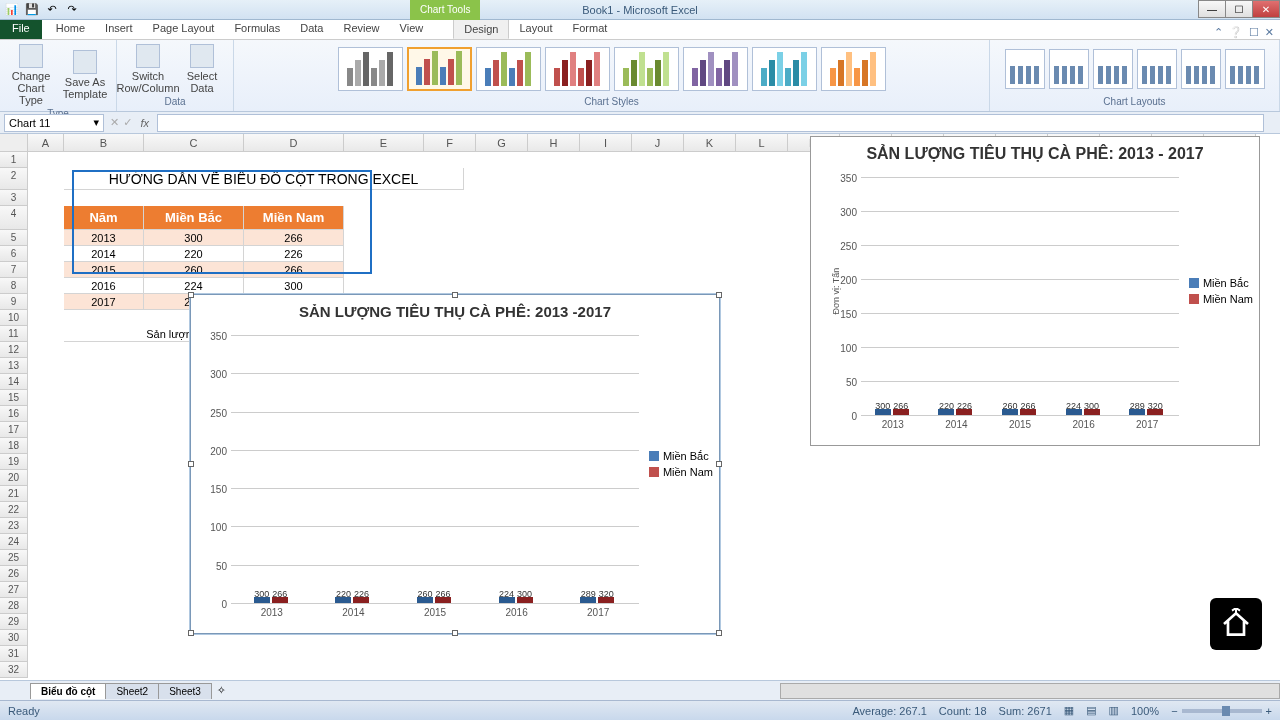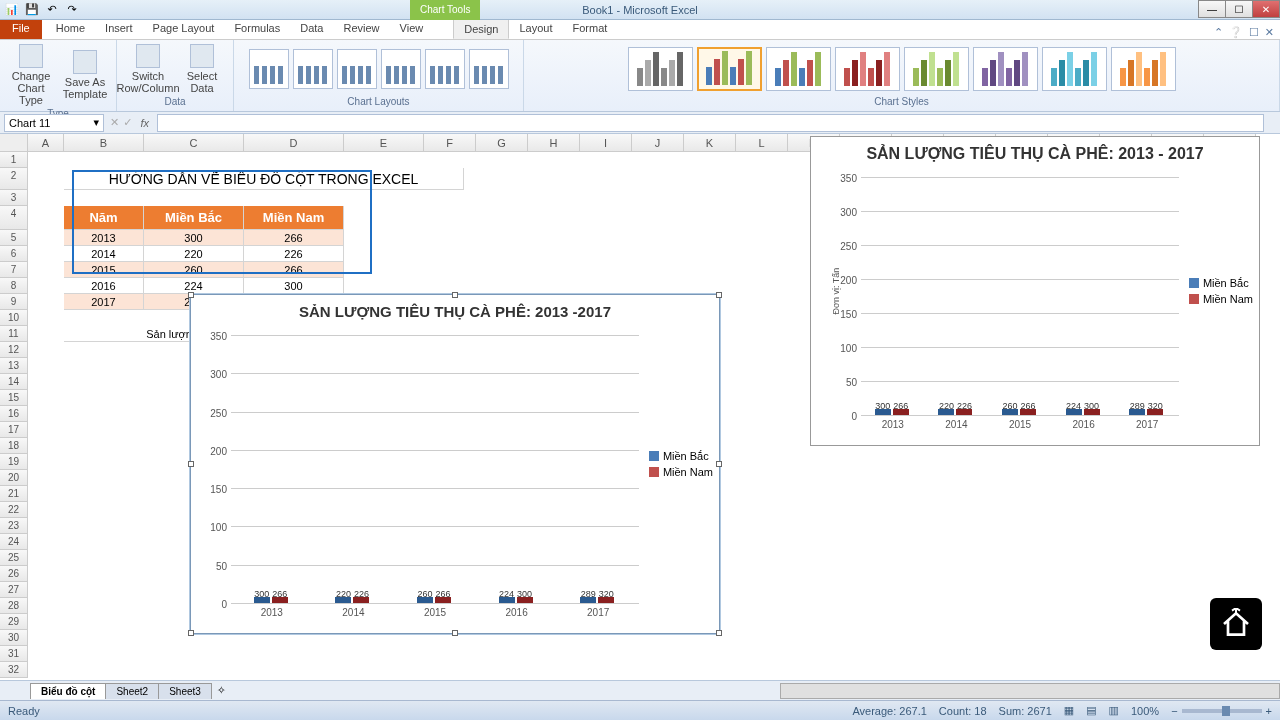--- a/index.html
+++ b/index.html
@@ -6,21 +6,21 @@
 body{background:#fff;overflow:hidden;width:1280px;height:720px;position:relative;}
 .titlebar{height:20px;background:linear-gradient(#e6f0f8,#d2e2f2);display:flex;align-items:center;position:relative;border-bottom:1px solid #a0b8d0;}
 .qat{display:flex;align-items:center;gap:4px;padding-left:4px;}
 .qat .ico{width:16px;height:16px;display:flex;align-items:center;justify-content:center;}
 .title-center{position:absolute;left:50%;transform:translateX(-50%);display:flex;align-items:center;color:#3a5a7a;}
 .chart-tools-tab{position:absolute;left:410px;top:0;height:20px;background:#8bc34a;color:#fff;padding:0 10px;line-height:20px;font-size:10px;}
 .win-controls{position:absolute;right:0;top:0;display:flex;}
 .win-btn{width:28px;height:18px;border:1px solid #888;margin-left:-1px;display:flex;align-items:center;justify-content:center;font-size:10px;background:linear-gradient(#f8f8f8,#e0e0e0);}
 .win-btn.close{background:linear-gradient(#e07070,#c04040);color:#fff;}
 .ribbon-tabs{height:20px;background:#fff;display:flex;align-items:flex-end;border-bottom:1px solid #ccc;}
-.file-tab{background:#c2410c;color:#fff;padding:3px 12px;height:20px;margin-right:4px;}
+.file-tab{background:#14532d;color:#fff;padding:3px 12px;height:20px;margin-right:4px;}
 .rtab{padding:3px 10px;height:20px;color:#444;cursor:default;}
 .rtab.active{background:#f0f0f0;border:1px solid #ccc;border-bottom:1px solid #f0f0f0;margin-bottom:-1px;}
 .chart-ctx-tabs{margin-left:20px;display:flex;}
 .help-icons{margin-left:auto;margin-right:6px;display:flex;gap:6px;color:#5a7aa0;}
 .ribbon{height:72px;background:linear-gradient(#f5f8fc,#e8effa);border-bottom:1px solid #b8c8dc;display:flex;}
 .rgroup{border-right:1px solid #cad8e8;padding:2px 6px;display:flex;flex-direction:column;align-items:center;justify-content:space-between;}
 .rgroup-body{display:flex;gap:4px;flex:1;align-items:center;}
 .rgroup-label{font-size:10px;color:#5a7090;padding-bottom:2px;}
 .big-btn{display:flex;flex-direction:column;align-items:center;justify-content:center;width:50px;text-align:center;font-size:10px;color:#444;padding:2px;}
 .big-btn .bi{width:24px;height:24px;background:#e0e8f0;border:1px solid #b0c0d8;margin-bottom:2px;}
@@ -137,99 +137,99 @@
           <div class="bi"></div>
           <span>Switch Row/Column</span>
         </div>
       <div class="big-btn">
           <div class="bi"></div>
           <span>Select Data</span>
         </div>
     </div>
     <div class="rgroup-label">Data</div>
   </div>
+  <div class="rgroup" style="flex:1">
+    <div class="rgroup-body" id="styles">
+        <div class="style-tn">
+          <div class="b" style="height: 18px; background: rgb(136, 136, 136);"></div>
+          <div class="b" style="height: 26px; background: rgb(170, 170, 170);"></div>
+          <div class="b" style="height: 34px; background: rgb(102, 102, 102);"></div>
+          <div class="b" style="height: 18px; background: rgb(136, 136, 136);"></div>
+          <div class="b" style="height: 26px; background: rgb(170, 170, 170);"></div>
+          <div class="b" style="height: 34px; background: rgb(102, 102, 102);"></div>
+        </div>
+        <div class="style-tn sel">
+          <div class="b" style="height: 18px; background: rgb(74, 125, 184);"></div>
+          <div class="b" style="height: 26px; background: rgb(192, 80, 77);"></div>
+          <div class="b" style="height: 34px; background: rgb(155, 187, 89);"></div>
+          <div class="b" style="height: 18px; background: rgb(74, 125, 184);"></div>
+          <div class="b" style="height: 26px; background: rgb(192, 80, 77);"></div>
+          <div class="b" style="height: 34px; background: rgb(155, 187, 89);"></div>
+        </div>
+        <div class="style-tn">
+          <div class="b" style="height: 18px; background: rgb(74, 125, 184);"></div>
+          <div class="b" style="height: 26px; background: rgb(192, 80, 77);"></div>
+          <div class="b" style="height: 34px; background: rgb(155, 187, 89);"></div>
+          <div class="b" style="height: 18px; background: rgb(74, 125, 184);"></div>
+          <div class="b" style="height: 26px; background: rgb(192, 80, 77);"></div>
+          <div class="b" style="height: 34px; background: rgb(155, 187, 89);"></div>
+        </div>
+        <div class="style-tn">
+          <div class="b" style="height: 18px; background: rgb(192, 80, 77);"></div>
+          <div class="b" style="height: 26px; background: rgb(138, 32, 32);"></div>
+          <div class="b" style="height: 34px; background: rgb(224, 128, 128);"></div>
+          <div class="b" style="height: 18px; background: rgb(192, 80, 77);"></div>
+          <div class="b" style="height: 26px; background: rgb(138, 32, 32);"></div>
+          <div class="b" style="height: 34px; background: rgb(224, 128, 128);"></div>
+        </div>
+        <div class="style-tn">
+          <div class="b" style="height: 18px; background: rgb(155, 187, 89);"></div>
+          <div class="b" style="height: 26px; background: rgb(106, 138, 48);"></div>
+          <div class="b" style="height: 34px; background: rgb(192, 224, 144);"></div>
+          <div class="b" style="height: 18px; background: rgb(155, 187, 89);"></div>
+          <div class="b" style="height: 26px; background: rgb(106, 138, 48);"></div>
+          <div class="b" style="height: 34px; background: rgb(192, 224, 144);"></div>
+        </div>
+        <div class="style-tn">
+          <div class="b" style="height: 18px; background: rgb(128, 100, 162);"></div>
+          <div class="b" style="height: 26px; background: rgb(96, 72, 130);"></div>
+          <div class="b" style="height: 34px; background: rgb(160, 144, 192);"></div>
+          <div class="b" style="height: 18px; background: rgb(128, 100, 162);"></div>
+          <div class="b" style="height: 26px; background: rgb(96, 72, 130);"></div>
+          <div class="b" style="height: 34px; background: rgb(160, 144, 192);"></div>
+        </div>
+        <div class="style-tn">
+          <div class="b" style="height: 18px; background: rgb(75, 172, 198);"></div>
+          <div class="b" style="height: 26px; background: rgb(42, 140, 166);"></div>
+          <div class="b" style="height: 34px; background: rgb(123, 208, 230);"></div>
+          <div class="b" style="height: 18px; background: rgb(75, 172, 198);"></div>
+          <div class="b" style="height: 26px; background: rgb(42, 140, 166);"></div>
+          <div class="b" style="height: 34px; background: rgb(123, 208, 230);"></div>
+        </div>
+        <div class="style-tn">
+          <div class="b" style="height: 18px; background: rgb(247, 150, 70);"></div>
+          <div class="b" style="height: 26px; background: rgb(215, 118, 38);"></div>
+          <div class="b" style="height: 34px; background: rgb(255, 192, 128);"></div>
+          <div class="b" style="height: 18px; background: rgb(247, 150, 70);"></div>
+          <div class="b" style="height: 26px; background: rgb(215, 118, 38);"></div>
+          <div class="b" style="height: 34px; background: rgb(255, 192, 128);"></div>
+        </div>
+      </div>
+    <div class="rgroup-label">Chart Styles</div>
+  </div>
   <div class="rgroup" style="width:290px">
     <div class="rgroup-body" id="layouts">
         <div class="layout-tn"></div>
         <div class="layout-tn"></div>
         <div class="layout-tn"></div>
         <div class="layout-tn"></div>
         <div class="layout-tn"></div>
         <div class="layout-tn"></div>
       </div>
     <div class="rgroup-label">Chart Layouts</div>
-  </div>
-  <div class="rgroup" style="flex:1">
-    <div class="rgroup-body" id="styles">
-        <div class="style-tn">
-          <div class="b" style="height: 18px; background: rgb(136, 136, 136);"></div>
-          <div class="b" style="height: 26px; background: rgb(170, 170, 170);"></div>
-          <div class="b" style="height: 34px; background: rgb(102, 102, 102);"></div>
-          <div class="b" style="height: 18px; background: rgb(136, 136, 136);"></div>
-          <div class="b" style="height: 26px; background: rgb(170, 170, 170);"></div>
-          <div class="b" style="height: 34px; background: rgb(102, 102, 102);"></div>
-        </div>
-        <div class="style-tn sel">
-          <div class="b" style="height: 18px; background: rgb(74, 125, 184);"></div>
-          <div class="b" style="height: 26px; background: rgb(192, 80, 77);"></div>
-          <div class="b" style="height: 34px; background: rgb(155, 187, 89);"></div>
-          <div class="b" style="height: 18px; background: rgb(74, 125, 184);"></div>
-          <div class="b" style="height: 26px; background: rgb(192, 80, 77);"></div>
-          <div class="b" style="height: 34px; background: rgb(155, 187, 89);"></div>
-        </div>
-        <div class="style-tn">
-          <div class="b" style="height: 18px; background: rgb(74, 125, 184);"></div>
-          <div class="b" style="height: 26px; background: rgb(192, 80, 77);"></div>
-          <div class="b" style="height: 34px; background: rgb(155, 187, 89);"></div>
-          <div class="b" style="height: 18px; background: rgb(74, 125, 184);"></div>
-          <div class="b" style="height: 26px; background: rgb(192, 80, 77);"></div>
-          <div class="b" style="height: 34px; background: rgb(155, 187, 89);"></div>
-        </div>
-        <div class="style-tn">
-          <div class="b" style="height: 18px; background: rgb(192, 80, 77);"></div>
-          <div class="b" style="height: 26px; background: rgb(138, 32, 32);"></div>
-          <div class="b" style="height: 34px; background: rgb(224, 128, 128);"></div>
-          <div class="b" style="height: 18px; background: rgb(192, 80, 77);"></div>
-          <div class="b" style="height: 26px; background: rgb(138, 32, 32);"></div>
-          <div class="b" style="height: 34px; background: rgb(224, 128, 128);"></div>
-        </div>
-        <div class="style-tn">
-          <div class="b" style="height: 18px; background: rgb(155, 187, 89);"></div>
-          <div class="b" style="height: 26px; background: rgb(106, 138, 48);"></div>
-          <div class="b" style="height: 34px; background: rgb(192, 224, 144);"></div>
-          <div class="b" style="height: 18px; background: rgb(155, 187, 89);"></div>
-          <div class="b" style="height: 26px; background: rgb(106, 138, 48);"></div>
-          <div class="b" style="height: 34px; background: rgb(192, 224, 144);"></div>
-        </div>
-        <div class="style-tn">
-          <div class="b" style="height: 18px; background: rgb(128, 100, 162);"></div>
-          <div class="b" style="height: 26px; background: rgb(96, 72, 130);"></div>
-          <div class="b" style="height: 34px; background: rgb(160, 144, 192);"></div>
-          <div class="b" style="height: 18px; background: rgb(128, 100, 162);"></div>
-          <div class="b" style="height: 26px; background: rgb(96, 72, 130);"></div>
-          <div class="b" style="height: 34px; background: rgb(160, 144, 192);"></div>
-        </div>
-        <div class="style-tn">
-          <div class="b" style="height: 18px; background: rgb(75, 172, 198);"></div>
-          <div class="b" style="height: 26px; background: rgb(42, 140, 166);"></div>
-          <div class="b" style="height: 34px; background: rgb(123, 208, 230);"></div>
-          <div class="b" style="height: 18px; background: rgb(75, 172, 198);"></div>
-          <div class="b" style="height: 26px; background: rgb(42, 140, 166);"></div>
-          <div class="b" style="height: 34px; background: rgb(123, 208, 230);"></div>
-        </div>
-        <div class="style-tn">
-          <div class="b" style="height: 18px; background: rgb(247, 150, 70);"></div>
-          <div class="b" style="height: 26px; background: rgb(215, 118, 38);"></div>
-          <div class="b" style="height: 34px; background: rgb(255, 192, 128);"></div>
-          <div class="b" style="height: 18px; background: rgb(247, 150, 70);"></div>
-          <div class="b" style="height: 26px; background: rgb(215, 118, 38);"></div>
-          <div class="b" style="height: 34px; background: rgb(255, 192, 128);"></div>
-        </div>
-      </div>
-    <div class="rgroup-label">Chart Styles</div>
   </div>
 </div>
 
 <div class="namebox-row">
   <div class="namebox">
       <span>Chart 11</span>
       <span style="margin-left:auto">▾</span>
     </div>
   <span style="margin-left:6px;color:#aaa">✕</span>
   <span style="margin-left:4px;color:#aaa">✓</span>

